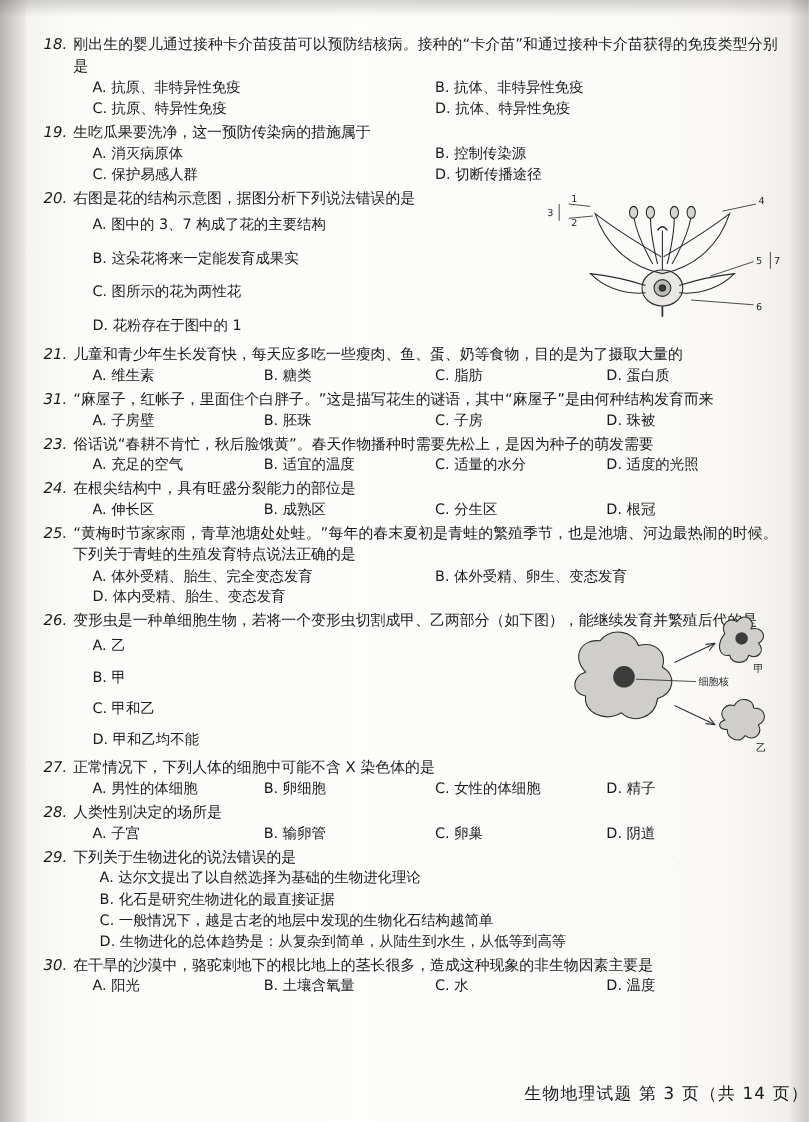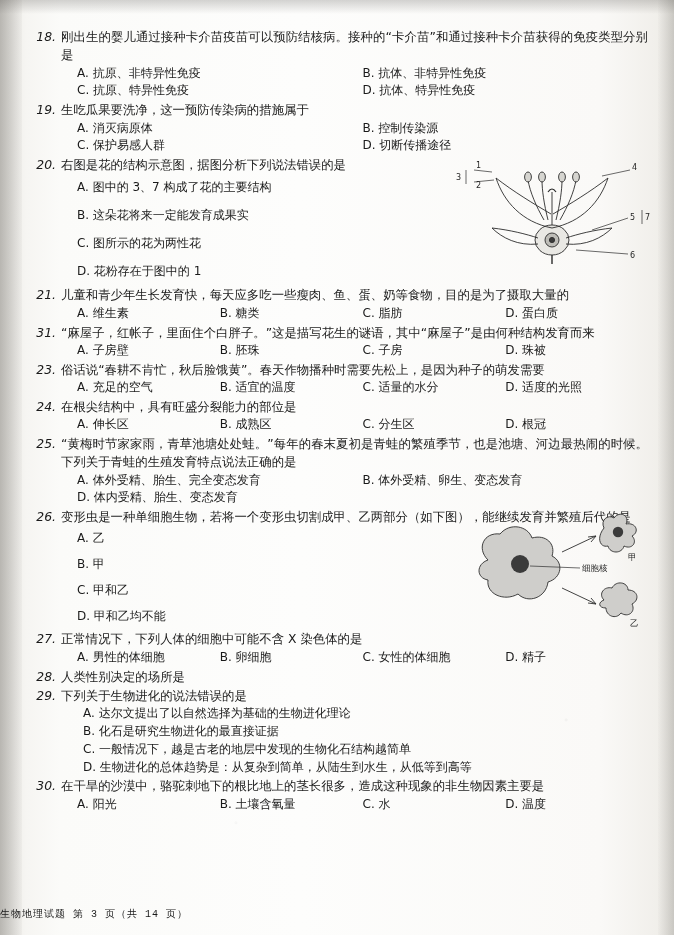--- a/index.html
+++ b/index.html
@@ -65,21 +65,21 @@
   .indent2{ padding-left:22px; }
   .fig-wrap{ position:relative; }
   .figure-flower{
     position:absolute; right:-4px; top:2px; width:200px; height:108px;
   }
   .figure-amoeba{
     position:absolute; right:-2px; top:0px; width:196px; height:120px;
   }
   .footer{
     position:absolute;left:0;right:0;bottom:14px;
-    text-align:left;font-size:10px;letter-spacing:1px;font-family:Liberation Mono, monospace;
+    text-align:right;font-size:14px;letter-spacing:1px;
   }
   svg text{ font-family:"DejaVu Sans","Liberation Sans",sans-serif; }
 </style>
 </head>
 <body>
 
 <div class="page">
   <div class="grain"></div>
   <div class="edge-top"></div>
   <div class="edge-left"></div>
@@ -292,20 +292,26 @@
           <div class="opt">C. 女性的体细胞</div>
           <div class="opt">D. 精子</div>
         </div>
       </div>
     </div>
 
     <div class="q">
       <div class="qnum">28.</div>
       <div class="qbody">
         <div class="stem">人类性别决定的场所是</div>
+        <div class="opts-inline opts-4col indent">
+          <div class="opt">A. 子宫</div>
+          <div class="opt">B. 输卵管</div>
+          <div class="opt">C. 卵巢</div>
+          <div class="opt">D. 阴道</div>
+        </div>
       </div>
     </div>
 
     <div class="q">
       <div class="qnum">29.</div>
       <div class="qbody">
         <div class="stem">下列关于生物进化的说法错误的是</div>
         <div class="opts-inline opts-stack indent2">
           <div class="opt">A. 达尔文提出了以自然选择为基础的生物进化理论</div>
           <div class="opt">B. 化石是研究生物进化的最直接证据</div>

